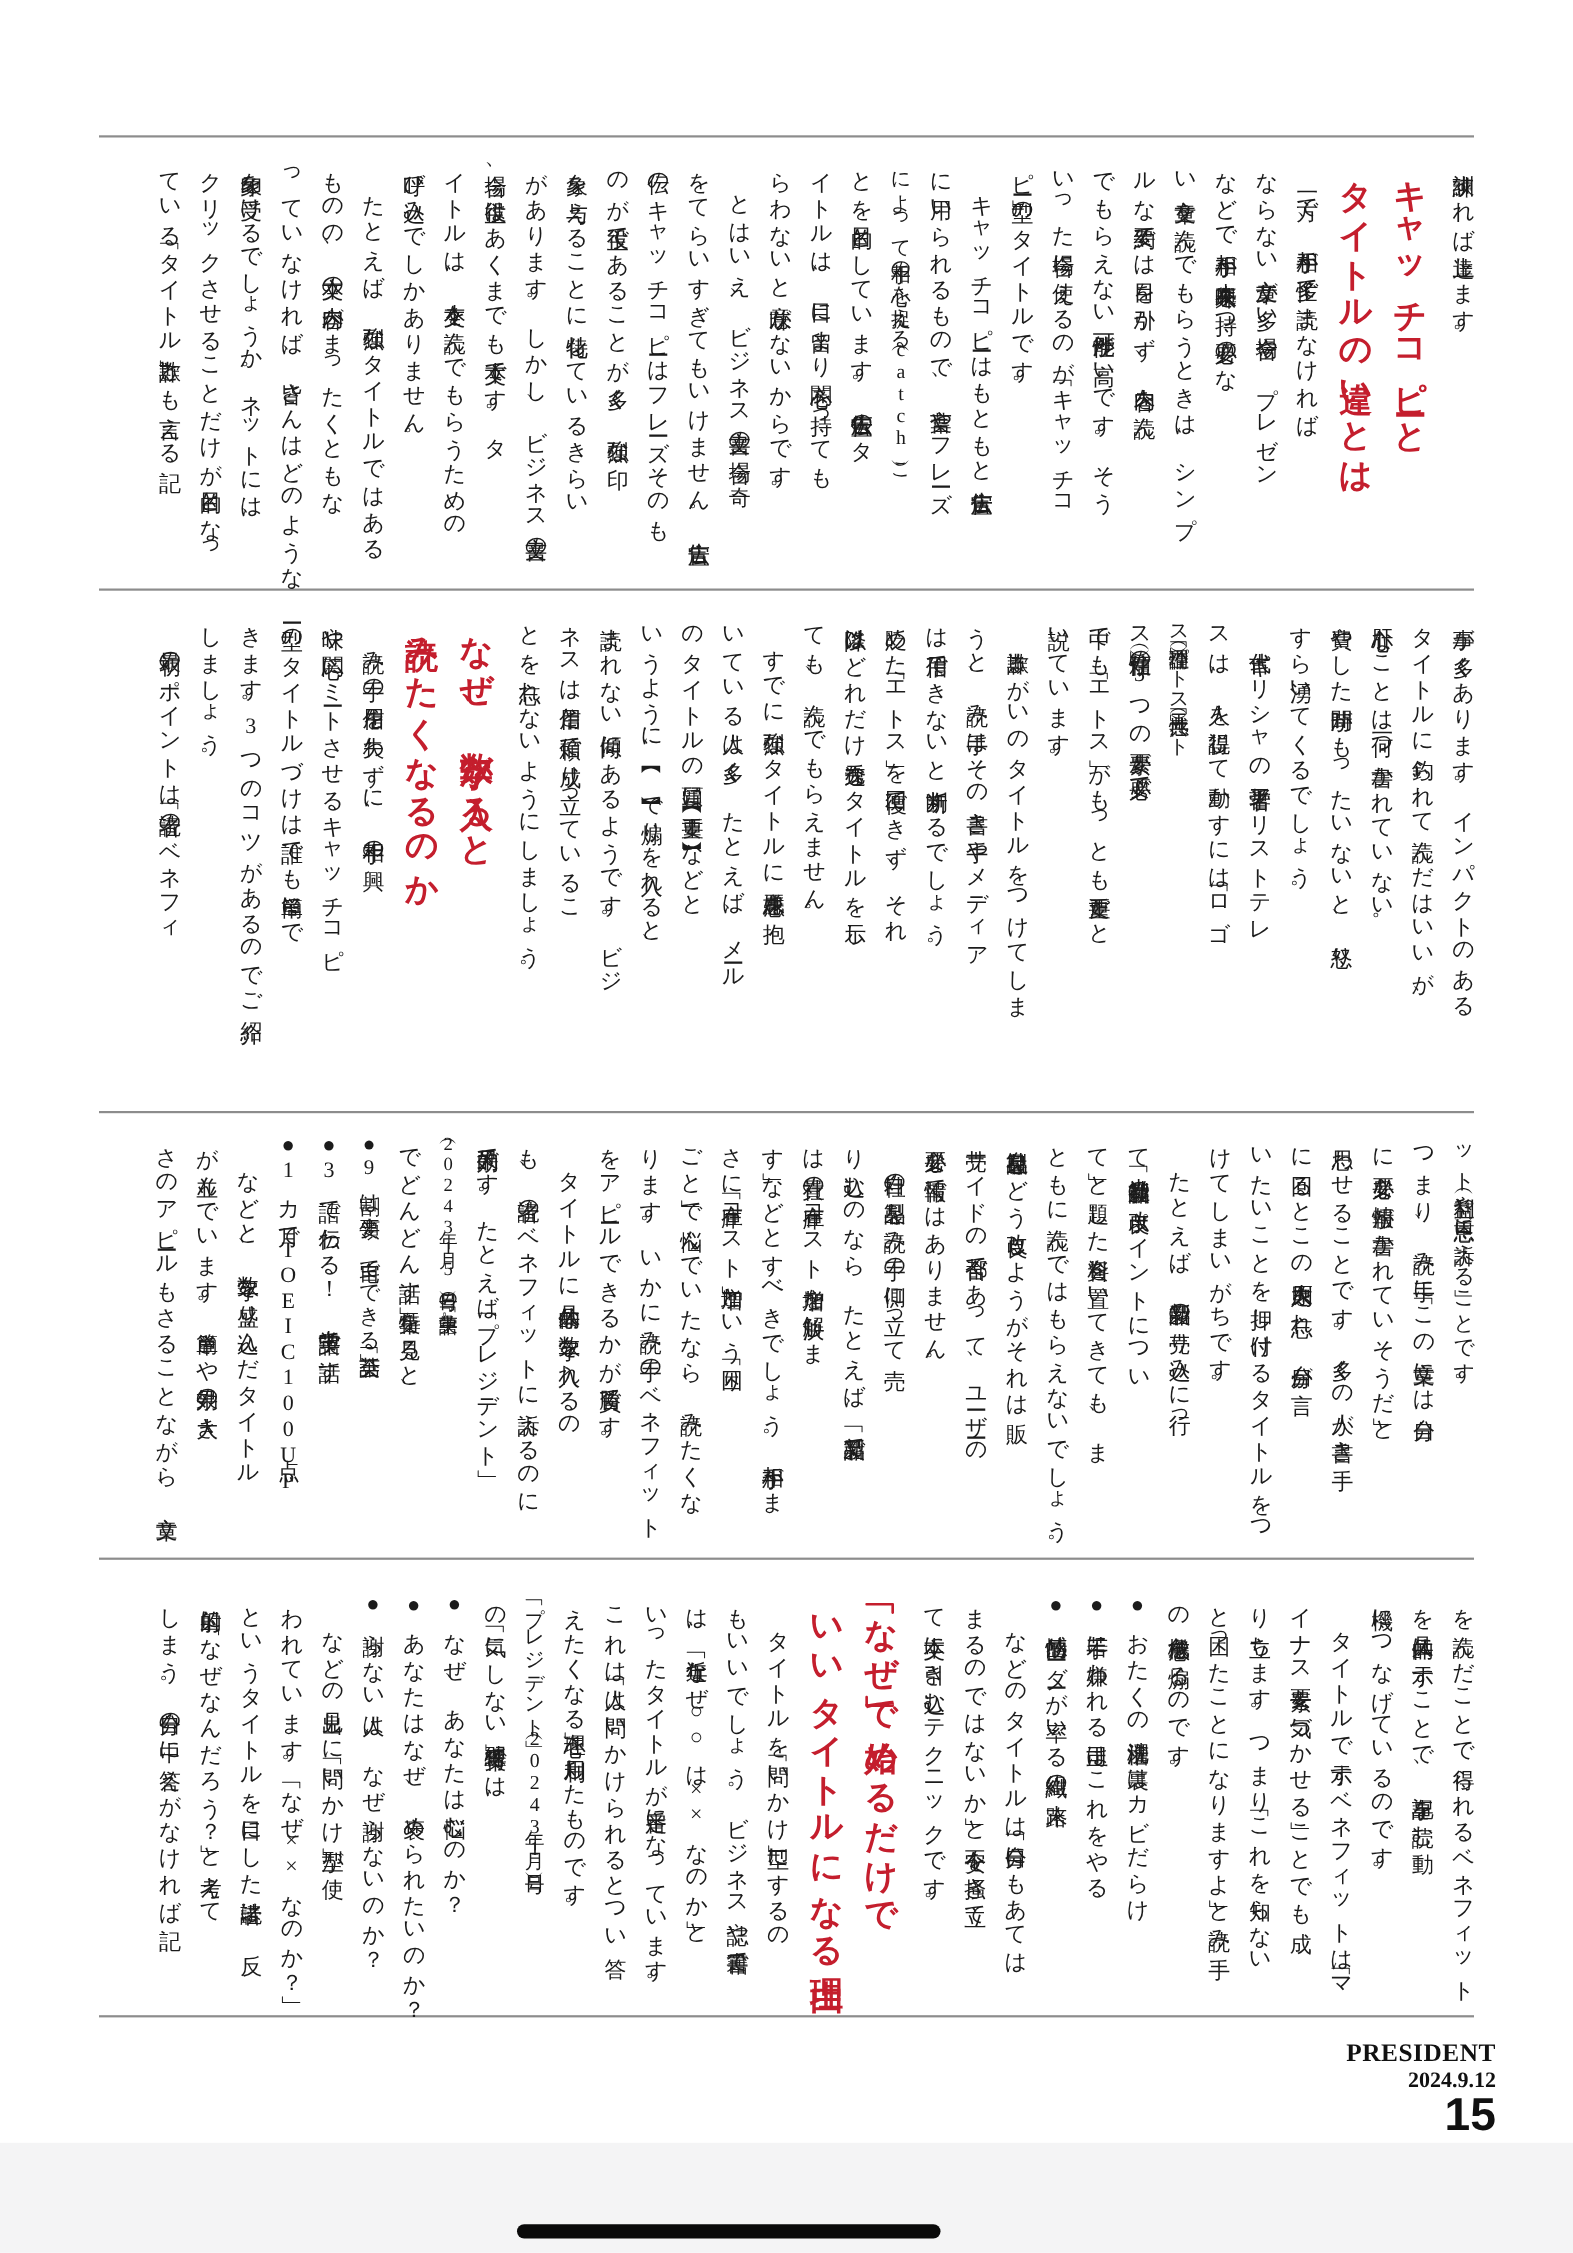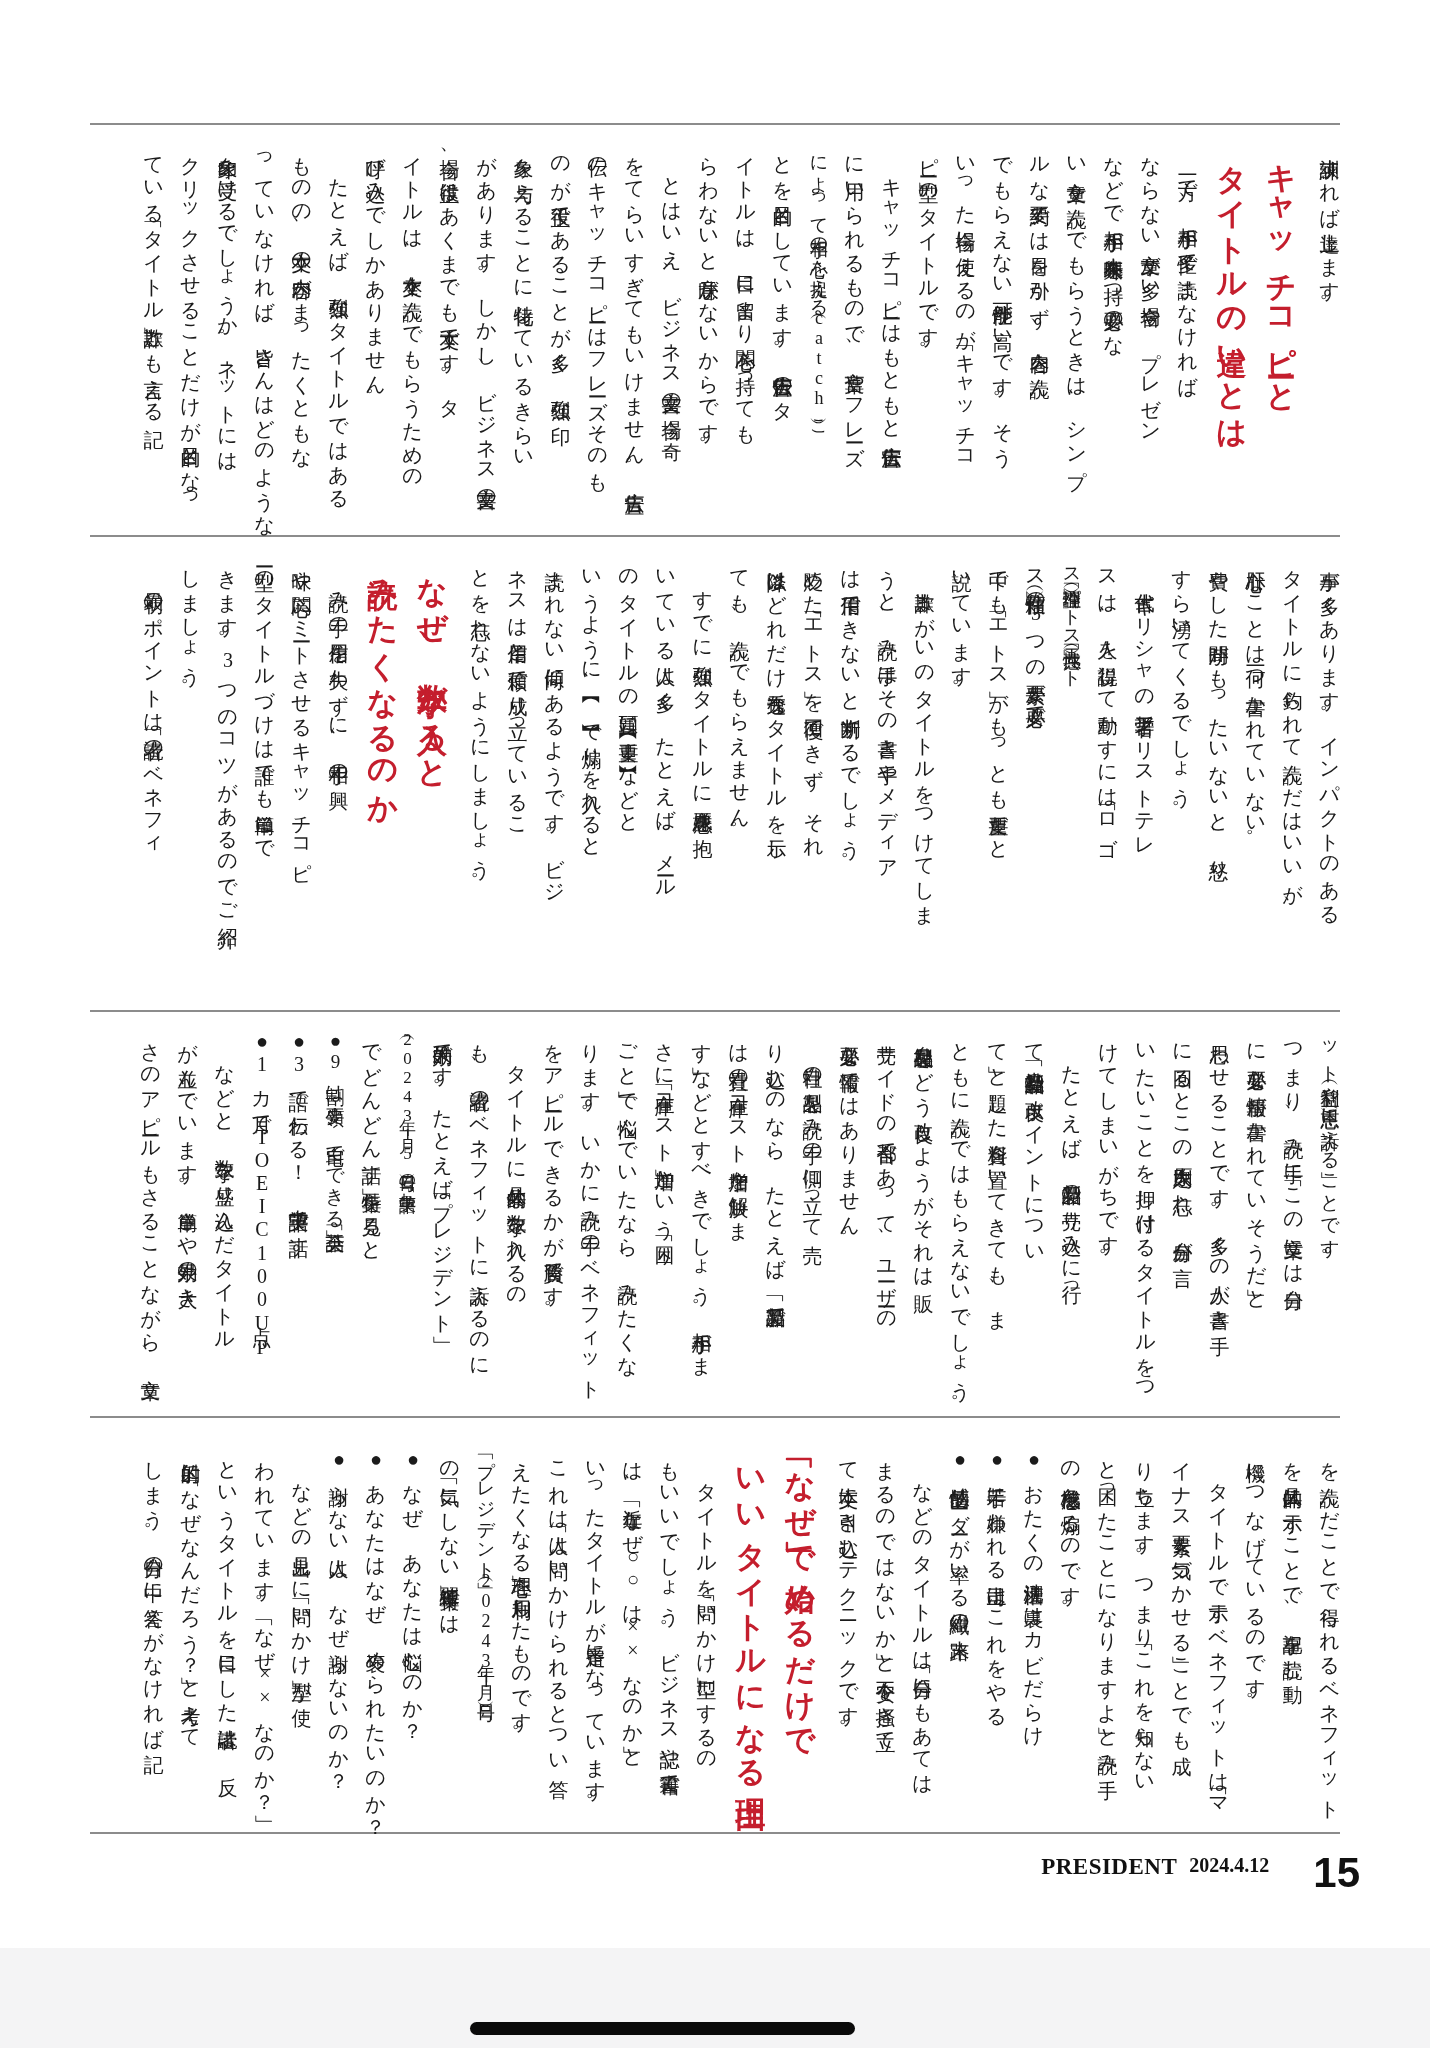--- a/index.html
+++ b/index.html
@@ -27,21 +27,21 @@
   }
   .heading-col{margin:0 16px 0 12px;white-space:nowrap;}
   .h-line{
     font-family:"Liberation Sans","DejaVu Sans",sans-serif;
     font-weight:bold;font-size:30px;line-height:1.45;
     letter-spacing:2px;color:var(--accent,#c41e2d);
     white-space:nowrap;margin-left:6px;
   }
   .footer{
     position:absolute;top:1854px;right:70px;
-    display:flex;align-items:flex-start;
+    display:flex;align-items:flex-end;flex-direction:column;
   }
   .mag{
     font-family:"Liberation Serif","DejaVu Serif",serif;
     font-weight:bold;font-size:23px;color:#111;letter-spacing:0.5px;
   }
   .date{
     font-family:"Liberation Serif","DejaVu Serif",serif;
     font-weight:bold;font-size:20px;color:#111;margin-left:12px;
   }
   .pnum{
@@ -207,19 +207,19 @@
       <div class="col">●謝らない人は、なぜ謝らないのか？</div>
       <div class="col">　などの見出しに「問いかけ型」が使</div>
       <div class="col">われています。「なぜ××なのか？」</div>
       <div class="col">というタイトルを目にした読者は、反</div>
       <div class="col">射的に「なぜなんだろう？」と考えて</div>
       <div class="col">しまう。自分の中に答えがなければ記</div>
     </div>
 
   <div class="footer">
     <span class="mag">PRESIDENT</span>
-    <span class="date">2024.4.12</span>
+    <span class="date">2024.9.12</span>
     <span class="pnum">15</span>
   </div>
 
   <div class="bottom-strip"></div>
   <div class="home-bar"></div>
 </div>
 
 </body></html>

